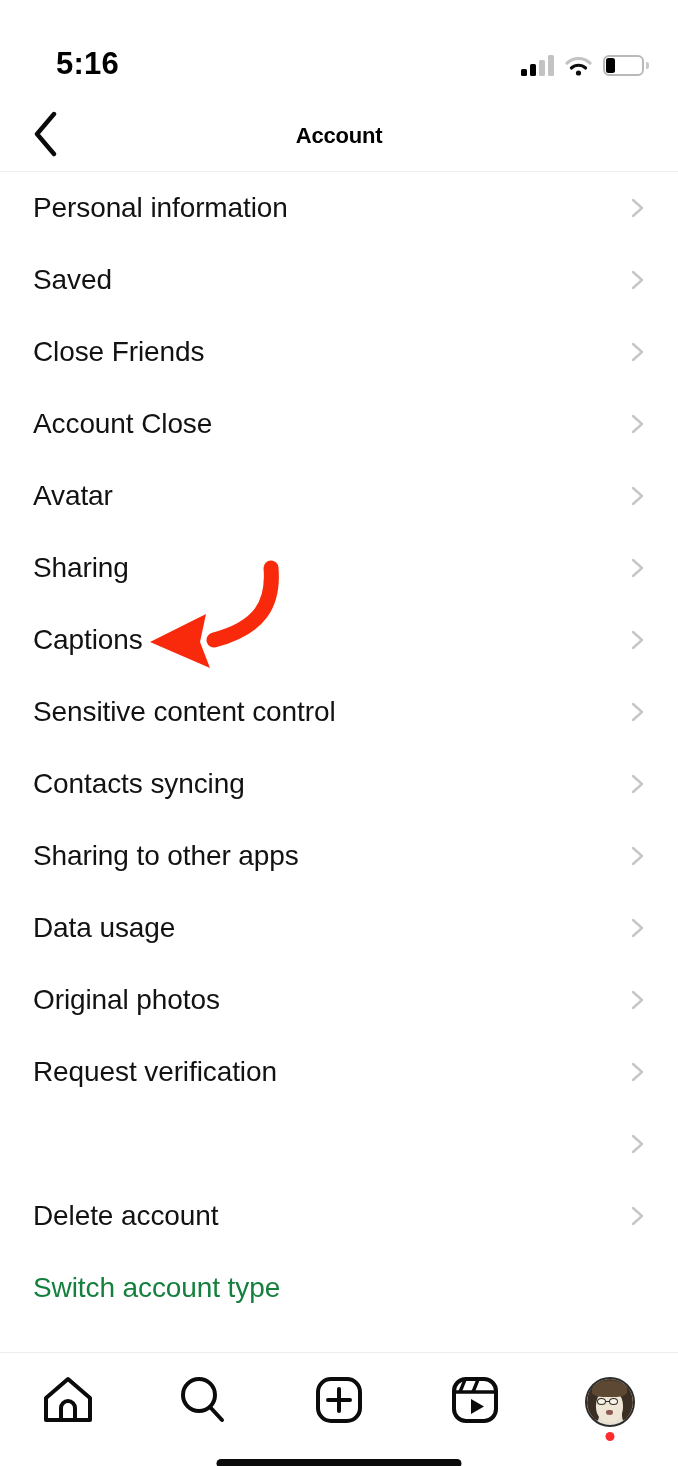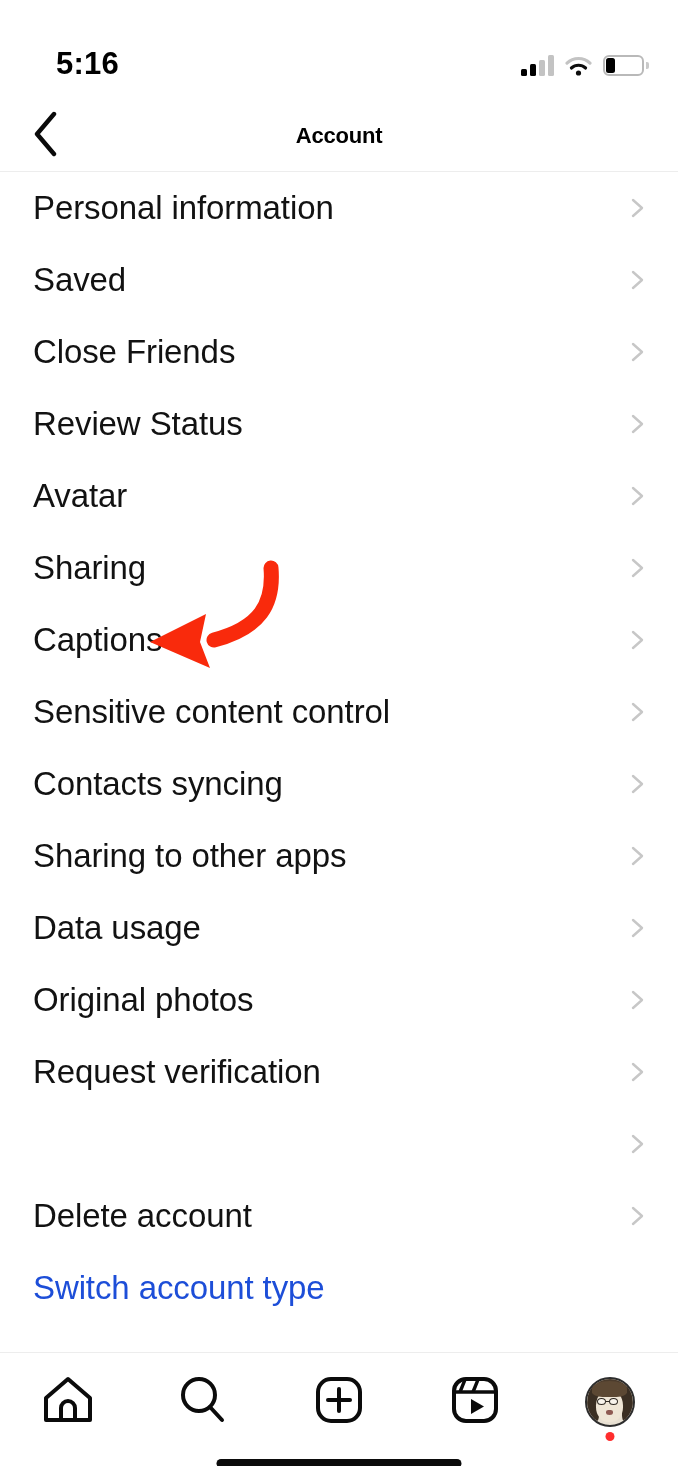--- a/index.html
+++ b/index.html
@@ -73,29 +73,29 @@
   .list {
     position:absolute; top:148px; left:0; width:678px;
     height:1180px; overflow:hidden;
   }
   .row {
     position:relative; height:72px; width:678px;
     display:flex; align-items:center;
   }
   .row-label {
     position:absolute; left:33px;
-    font-size:33px; color:#121212; letter-spacing:-0.1px;
+    font-size:28px; color:#121212; letter-spacing:-0.1px;
     white-space:nowrap;
   }
   .row-chevron {
     position:absolute; right:30px; top:50%;
     transform:translateY(-50%);
     width:22px; height:22px;
   }
-  .row.link .row-label { color:#1d4ed8; }
+  .row.link .row-label { color:#15803d; }
 
   
   .annot-arrow {
     position:absolute; left:138px; top:528px;
     width:160px; height:128px;
     pointer-events:none;
   }
 
   
   .tabbar-rule {
@@ -230,21 +230,21 @@
     </div>
     <div class="row">
       <span class="row-label">Close Friends</span>
       <span class="row-chevron">
         <svg width="22" height="22" viewBox="0 0 22 22">
             <path d="M7 3 L16 11 L7 19" fill="none" stroke="#c7c7c7" stroke-width="2.4" stroke-linecap="round" stroke-linejoin="round"></path>
           </svg>
       </span>
     </div>
     <div class="row">
-      <span class="row-label">Review Status</span>
+      <span class="row-label">Account Close</span>
       <span class="row-chevron">
         <svg width="22" height="22" viewBox="0 0 22 22">
             <path d="M7 3 L16 11 L7 19" fill="none" stroke="#c7c7c7" stroke-width="2.4" stroke-linecap="round" stroke-linejoin="round"></path>
           </svg>
       </span>
     </div>
     <div class="row">
       <span class="row-label">Avatar</span>
       <span class="row-chevron">
         <svg width="22" height="22" viewBox="0 0 22 22">

